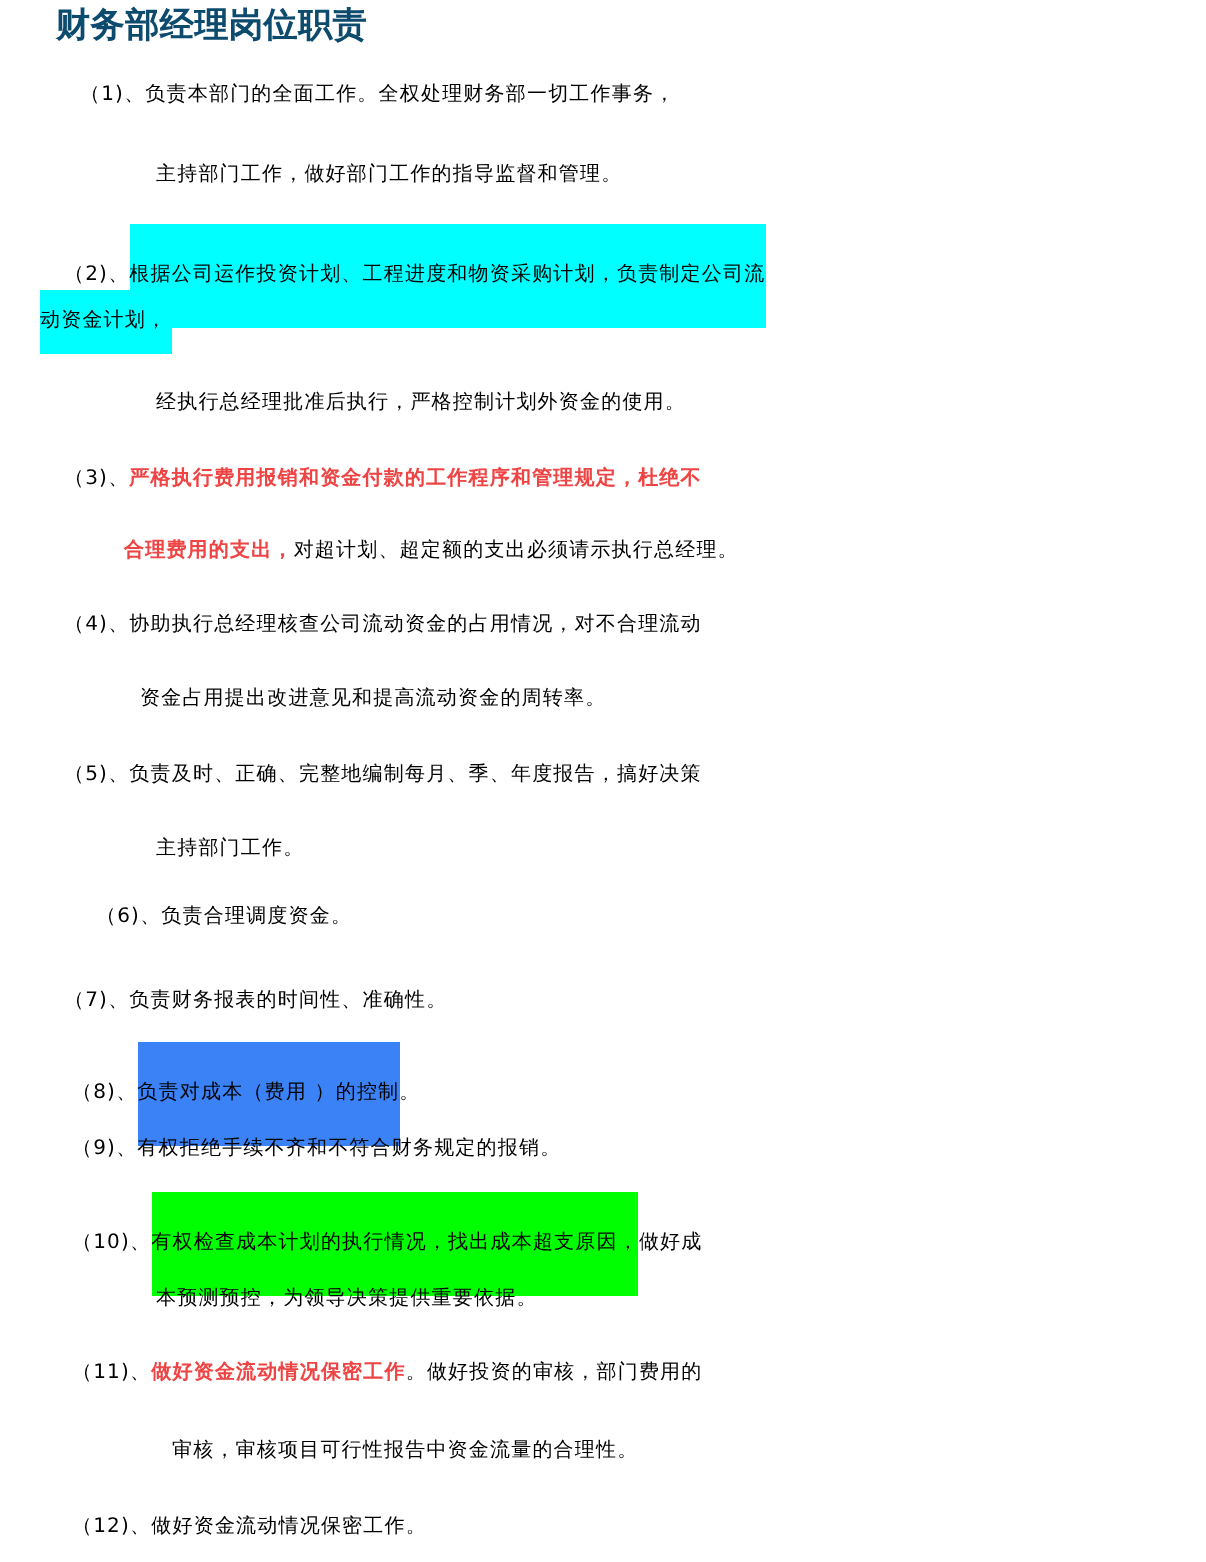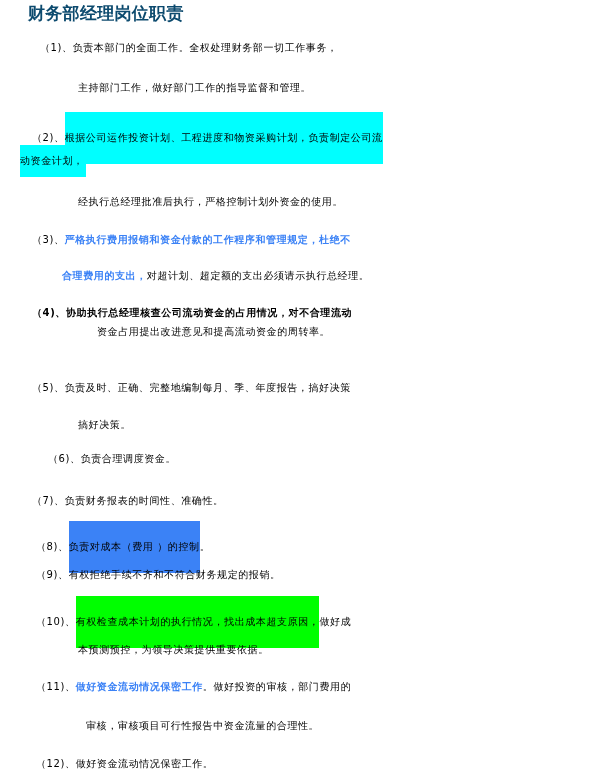--- a/index.html
+++ b/index.html
@@ -13,21 +13,21 @@
     white-space: nowrap;
     font-size: 10px;
     line-height: 18px;
     letter-spacing: 0.6px;
   }
   .title {
     position: absolute; left: 28px; top: 2px;
     font-size: 17px; font-weight: bold; color: #0c4a6e;
     white-space: nowrap; line-height: 22px; letter-spacing: 0.3px;
   }
-  .red { color: #3b82f6; font-weight: bold; }
+  .red { color: #ef4444; font-weight: bold; }
   .hl-cyan { background: #00ffff; }
   .hl-yellow { background: #3b82f6; }
   .hl-green { background: #00ff00; }
   .hl-block { display: inline-block; padding: 17px 0; }
 </style>
 </head>
 <body>
 
 <div class="title">财务部经理岗位职责</div>
 
@@ -44,29 +44,29 @@
 </div>
 <div class="line" style="left:78px; top:193px;">经执行总经理批准后执行，严格控制计划外资金的使用。</div>
 
 <div class="line" style="left:32px; top:231px;">
   <span>（3)、</span><span class="red">严格执行费用报销和资金付款的工作程序和管理规定，杜绝不</span>
 </div>
 <div class="line" style="left:62px; top:267px;">
   <span class="red">合理费用的支出，</span><span>对超计划、超定额的支出必须请示执行总经理。</span>
 </div>
 
-<div class="line" style="left:32px; top:304px;font-weight:bold;">
+<div class="line" style="left:32px; top:304px;">
   <span>（4)、</span><span>协助执行总经理核查公司流动资金的占用情况，对不合理流动</span>
 </div>
-<div class="line" style="left:70px; top:323px;margin-left:27px;">资金占用提出改进意见和提高流动资金的周转率。</div>
+<div class="line" style="left:70px; top:341px;">资金占用提出改进意见和提高流动资金的周转率。</div>
 
 <div class="line" style="left:32px; top:379px;">
   <span>（5)、</span><span>负责及时、正确、完整地编制每月、季、年度报告，搞好决策</span>
 </div>
-<div class="line" style="left:78px; top:416px;">搞好决策。</div>
+<div class="line" style="left:78px; top:416px;">主持部门工作。</div>
 
 <div class="line" style="left:36px; top:450px;margin-left:12px;">
   <span>（6)、</span><span>负责合理调度资金。</span>
 </div>
 
 <div class="line" style="left:32px; top:492px;">
   <span>（7)、</span><span>负责财务报表的时间性、准确性。</span>
 </div>
 
 <div class="line" style="left:36px; top:528px;">

